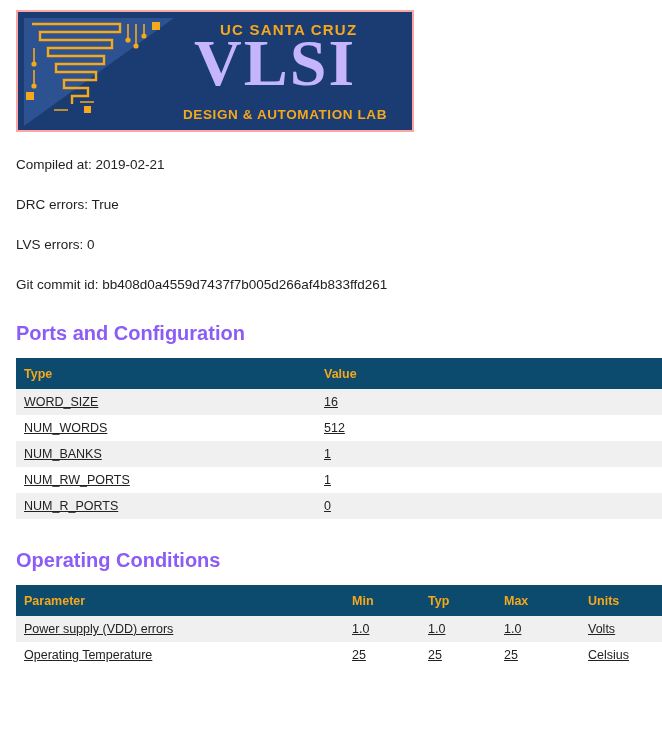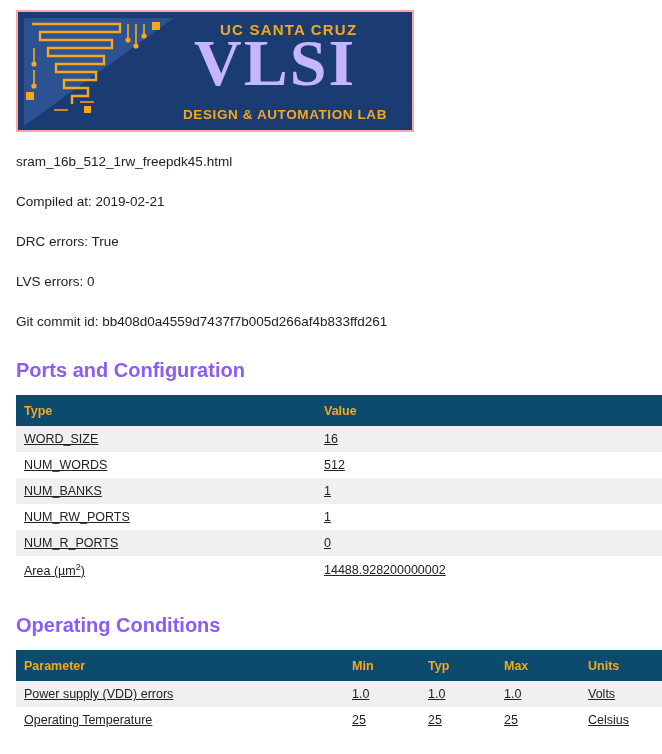--- a/index.html
+++ b/index.html
@@ -163,21 +163,20 @@
         </g>
       </svg>
     </div>
     <div class="logo-right">
       <div class="uc-line">UC SANTA CRUZ</div>
       <div class="vlsi-word">VLSI</div>
       <div class="dal-line">DESIGN &amp; AUTOMATION LAB</div>
     </div>
   </div>
 
-  <div class="meta-line first-meta">sram_16b_512_1rw_freepdk45.html</div>
   <div class="meta-spacer"></div>
   <div class="meta-line">Compiled at: 2019-02-21</div>
   <div class="meta-spacer"></div>
   <div class="meta-line">DRC errors: True</div>
   <div class="meta-spacer"></div>
   <div class="meta-line">LVS errors: 0</div>
   <div class="meta-spacer"></div>
   <div class="meta-line">Git commit id: bb408d0a4559d7437f7b005d266af4b833ffd261</div>
 
   <h2 class="section">Ports and Configuration</h2>
@@ -202,24 +201,20 @@
         <td>NUM_BANKS</td>
         <td>1</td>
       </tr>
       <tr>
         <td>NUM_RW_PORTS</td>
         <td>1</td>
       </tr>
       <tr>
         <td>NUM_R_PORTS</td>
         <td>0</td>
-      </tr>
-      <tr>
-        <td><span>Area (µm</span><sup>2</sup><span>)</span></td>
-        <td>14488.928200000002</td>
       </tr>
     </tbody>
   </table>
 
   <h2 class="section">Operating Conditions</h2>
 
   <table class="datatable">
     <thead>
       <tr>
         <th class="col-param">Parameter</th>

